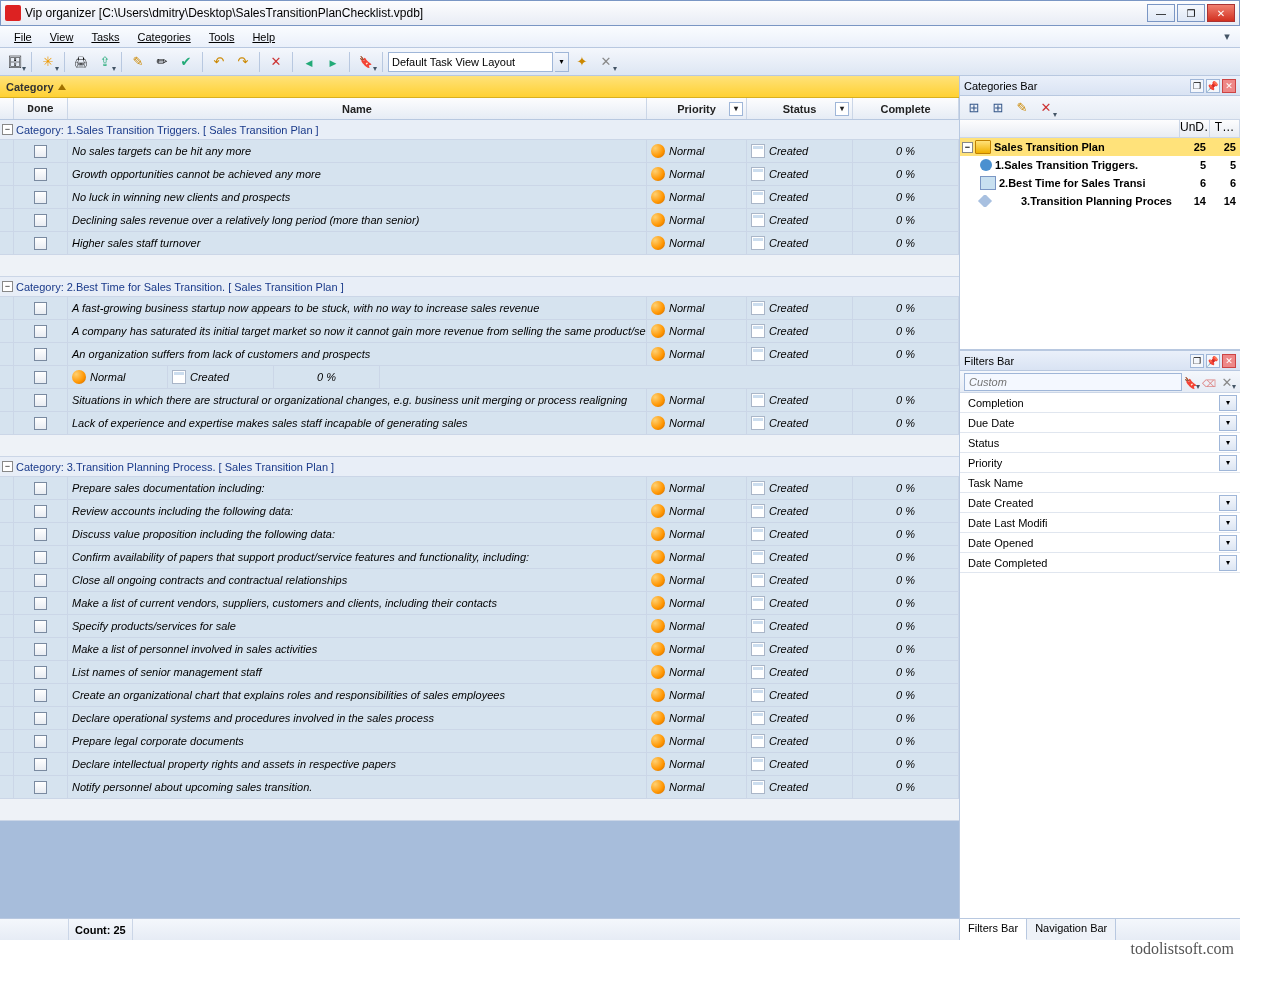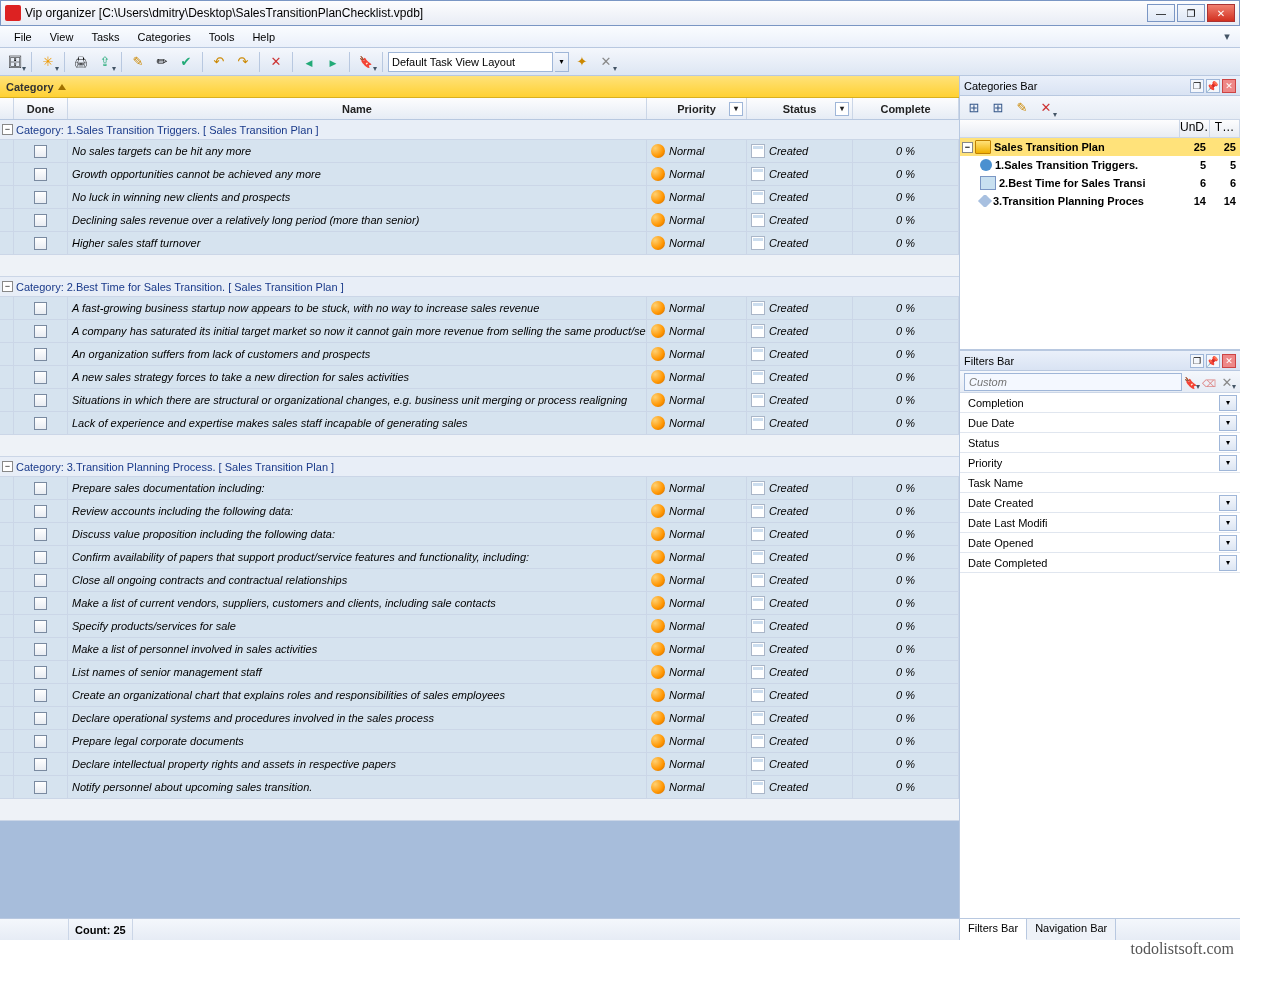--- a/index.html
+++ b/index.html
@@ -8,21 +8,21 @@
 
 .titlebar { height: 26px; background: linear-gradient(to bottom, #fdfdfe, #e8ecf5); border: 1px solid #7a96c4; display: flex; align-items: center; padding: 0 4px; }
 .titlebar .app-icon { width: 16px; height: 16px; margin-right: 4px; background: #d22; border-radius: 2px; }
 .titlebar .title { flex: 1; color: #000; font-size: 12px; }
 .win-btns { display: flex; gap: 2px; }
 .win-btn { width: 28px; height: 18px; border: 1px solid #7a96c4; background: linear-gradient(#f5f8fd,#dfe8f6); display:flex; align-items:center; justify-content:center; font-size:10px; cursor:pointer; }
 .win-btn.close { background: linear-gradient(#f08070,#d23020); color:#fff; border-color:#8b2; border:1px solid #a33; }
 
 
 .menubar { height: 22px; background: linear-gradient(#fafcff,#eaf0fa); border-bottom: 1px solid #b8c8e0; display: flex; align-items: center; padding: 0 6px; gap: 2px; }
-.menubar .menu-item { padding: 3px 8px; cursor: pointer; }
+.menubar .menu-item { padding: 3px 8px; cursor: pointer; text-decoration: underline; }
 .menubar .spacer { flex:1; }
 .menubar .chev { width:14px; text-align:center; color:#456; }
 
 
 .toolbar { height: 28px; background: linear-gradient(#f4f7fc,#dde6f3); border-bottom: 1px solid #b8c8e0; display:flex; align-items:center; padding: 0 4px; gap: 2px; }
 .tb-btn { width: 22px; height: 22px; display:flex; align-items:center; justify-content:center; cursor:pointer; border:1px solid transparent; position:relative; }
 .tb-sep { width:1px; height:20px; background:#b8c8e0; margin:0 3px; }
 .tb-dd::after { content:"▾"; font-size:8px; color:#456; position:absolute; right:-1px; bottom:-1px; }
 .layout-select { width: 165px; height: 20px; border:1px solid #9fb6d8; background:#fff; padding:0 3px; font-size:11px; display:flex; align-items:center; }
 .layout-dd { width:14px; height:20px; border:1px solid #9fb6d8; border-left:0; background:linear-gradient(#f4f7fc,#dde6f3); display:flex; align-items:center; justify-content:center; font-size:8px; cursor:pointer; }
@@ -34,21 +34,21 @@
 
 
 .group-bar { background: linear-gradient(#ffe27a, #ffd133); height: 22px; display:flex; align-items:center; padding: 0 6px; border-bottom:1px solid #d8b020; }
 .group-bar .label { font-weight:bold; color:#333; }
 .group-bar .sort-ind { width:0;height:0;border-left:4px solid transparent;border-right:4px solid transparent;border-bottom:6px solid #a07000; margin-left:4px; }
 
 
 .grid-header { display:flex; height:22px; background:linear-gradient(#fdfdfe,#e6ecf5); border-bottom:1px solid #b8c8e0; }
 .grid-header .col { border-right:1px solid #cbd6e7; display:flex; align-items:center; justify-content:center; font-weight:bold; color:#222; position:relative; }
 .col-expand { width: 14px; }
-.col-done { width: 54px; }
+.col-done { width: 54px; font-family: Liberation Mono, monospace; }
 .col-name { flex: 1; }
 .col-priority { width: 100px; }
 .col-status { width: 106px; }
 .col-complete { width: 106px; }
 .filter-dd { position:absolute; right:3px; width:14px; height:14px; border:1px solid #9fb6d8; background:#fff; display:flex; align-items:center; justify-content:center; font-size:8px; cursor:pointer; }
 
 
 .grid-body { flex:1; overflow-y:auto; background: #a7bddb; }
 .grid-body-inner { background:#fff; }
 .group-row { display:flex; align-items:center; height:20px; background: #e8eef7; border-bottom:1px solid #cbd6e7; padding-left:2px; }
@@ -373,21 +373,20 @@
               <span class="status-icon"></span>
               <span class="stxt">Created</span>
             </div>
             <div class="cell c-complete">0 %</div>
           </div>
           <div class="data-row">
             <div class="cell c-expand"></div>
             <div class="cell c-done">
               <span class="chk"></span>
             </div>
-            <div class="cell c-name">A new sales strategy forces to take a new direction for sales activities</div>
             <div class="cell c-priority">
               <span class="prio-ball"></span>
               <span class="ptxt">Normal</span>
             </div>
             <div class="cell c-status">
               <span class="status-icon"></span>
               <span class="stxt">Created</span>
             </div>
             <div class="cell c-complete">0 %</div>
           </div>
@@ -506,21 +505,21 @@
               <span class="status-icon"></span>
               <span class="stxt">Created</span>
             </div>
             <div class="cell c-complete">0 %</div>
           </div>
           <div class="data-row">
             <div class="cell c-expand"></div>
             <div class="cell c-done">
               <span class="chk"></span>
             </div>
-            <div class="cell c-name">Make a list of current vendors, suppliers, customers and clients, including sale contacts</div>
+            <div class="cell c-name">Make a list of current vendors, suppliers, customers and clients, including their contacts</div>
             <div class="cell c-priority">
               <span class="prio-ball"></span>
               <span class="ptxt">Normal</span>
             </div>
             <div class="cell c-status">
               <span class="status-icon"></span>
               <span class="stxt">Created</span>
             </div>
             <div class="cell c-complete">0 %</div>
           </div>
@@ -710,21 +709,21 @@
           </div>
           <div class="tree-row bold">
             <div class="tr-name" style="padding-left: 20px;">
               <span class="tree-icon mon"></span>
               <span>2.Best Time for Sales Transi</span>
             </div>
             <div class="tr-c">6</div>
             <div class="tr-c">6</div>
           </div>
           <div class="tree-row bold">
-            <div class="tr-name" style="padding-left: 20px;">
+            <div class="tr-name" style="padding-left: 20px; gap: 28px;">
               <span class="tree-icon tool"></span>
               <span>3.Transition Planning Proces</span>
             </div>
             <div class="tr-c">14</div>
             <div class="tr-c">14</div>
           </div>
         </div>
     </div>
 
     <div class="filters-panel">

